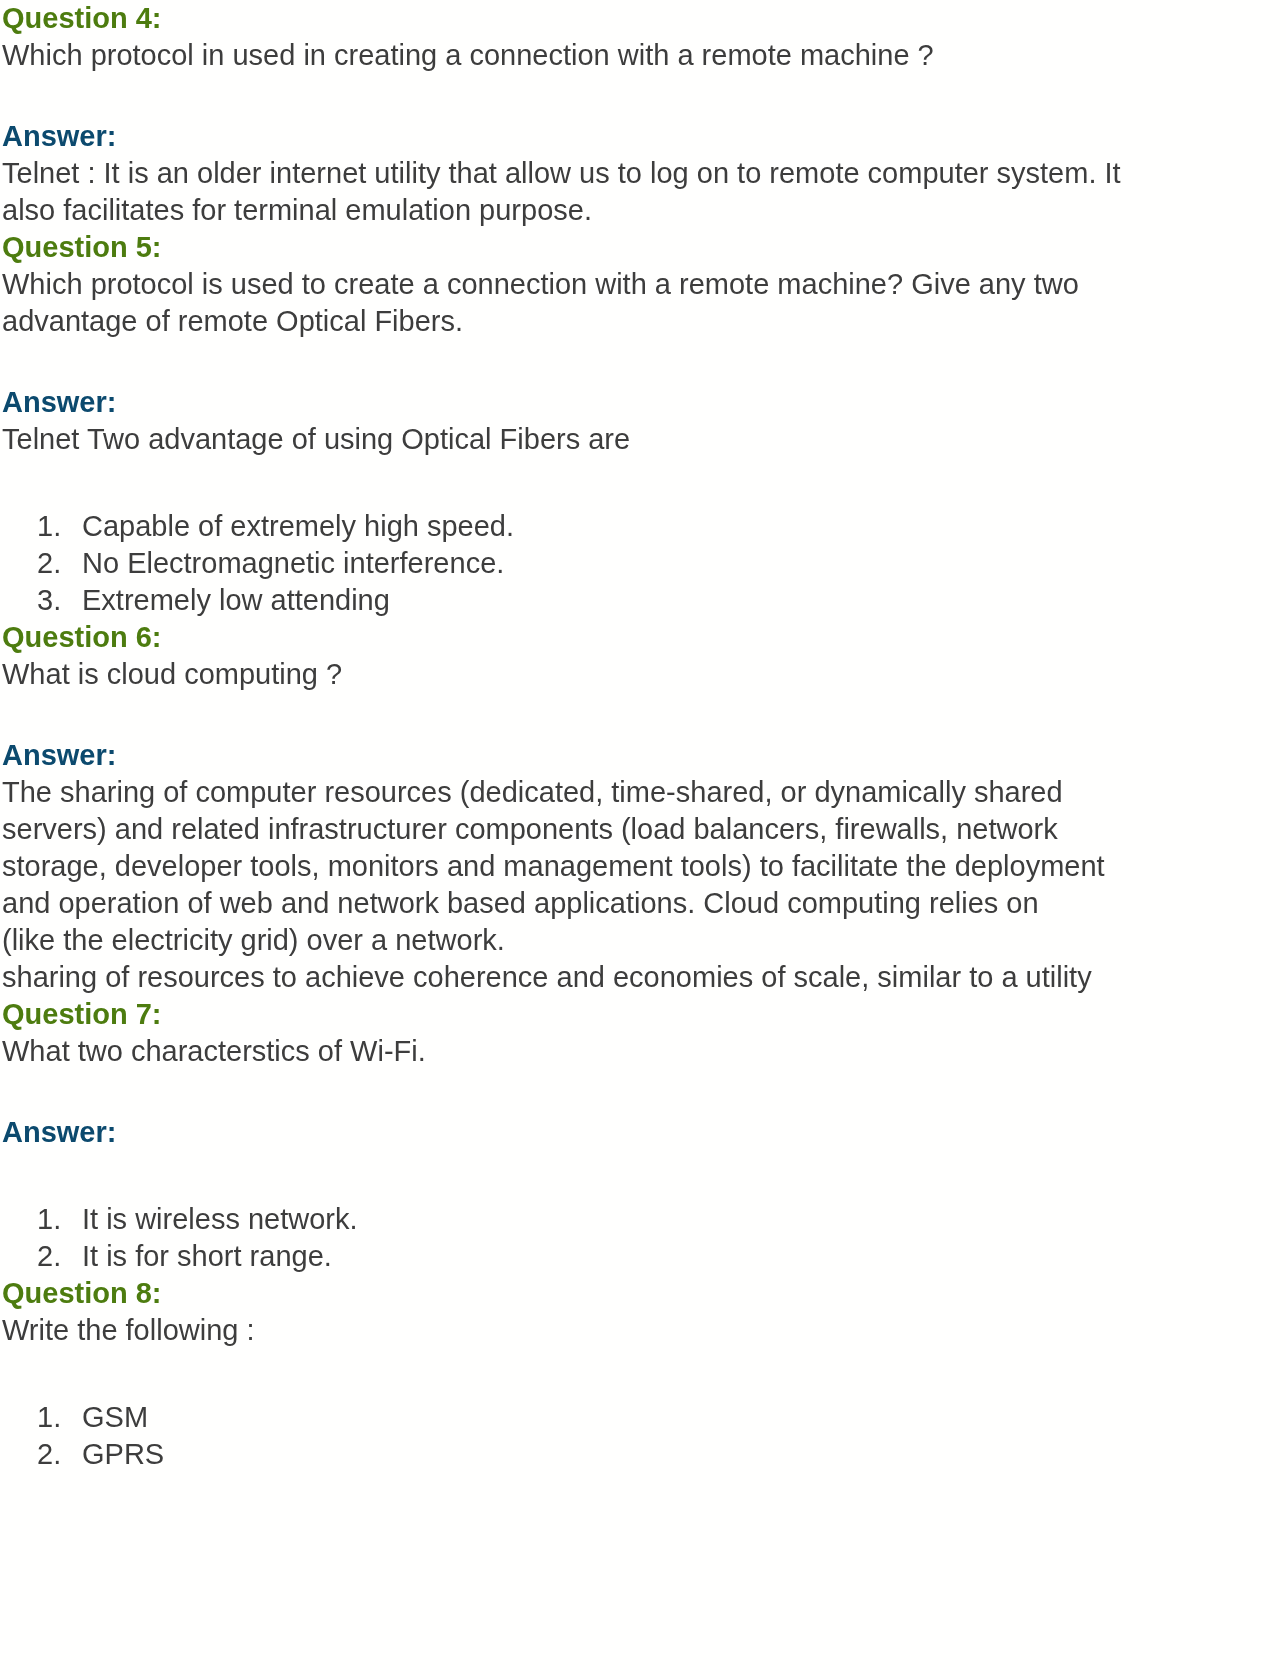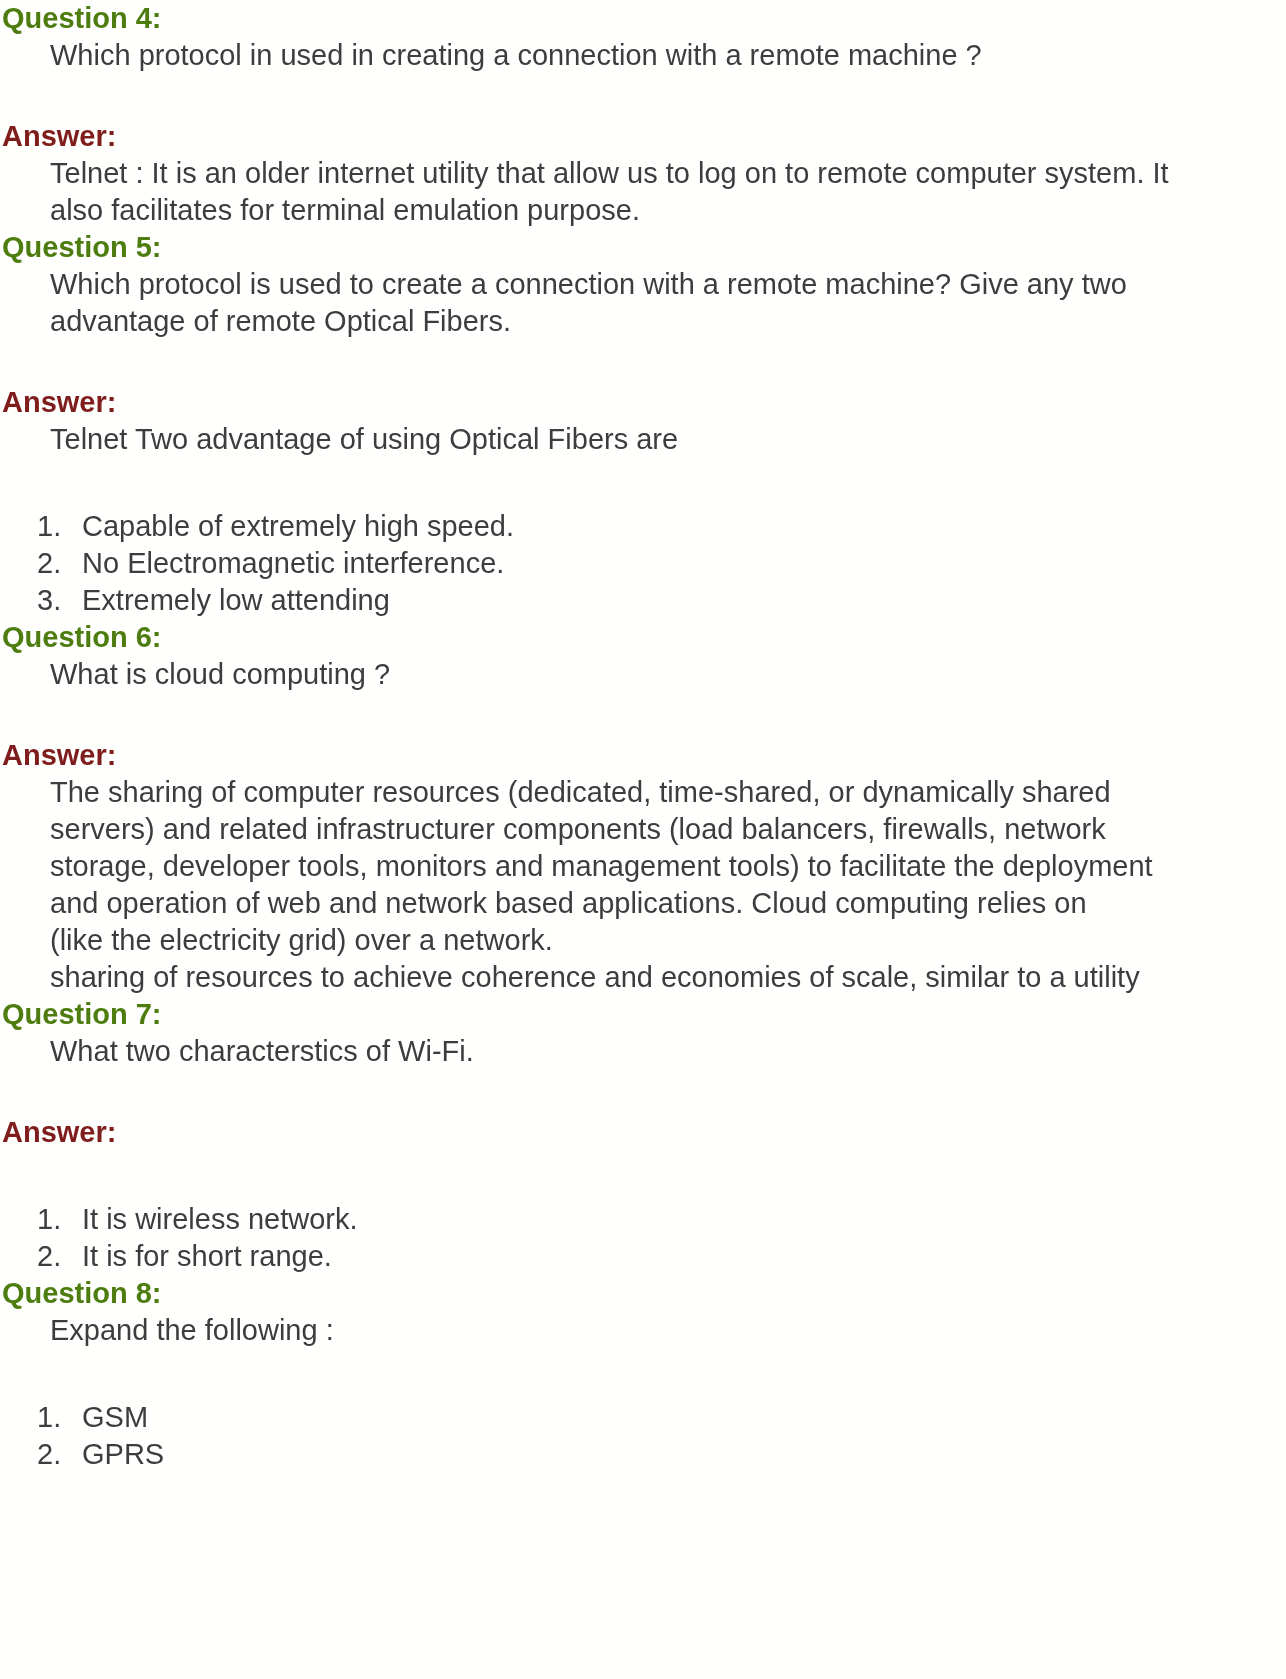--- a/index.html
+++ b/index.html
@@ -10,24 +10,24 @@
     background: #fffffe;
     color: #3d3d3d;
     font-family: "Liberation Sans", sans-serif;
     font-size: 29px;
     line-height: 37px;
     padding-left: 2px;
     box-sizing: border-box;
   }
   .heading { font-weight: 700; }
   .q-heading { color: #4d7c0f; }
-  .a-heading { color: #7f1d1d; }
+  .a-heading { color: #0c4a6e; }
   .mt-q { }
   .mt-a { margin-top: 44px; }
-  .line { white-space: nowrap; margin-left: 48px; }
+  .line { white-space: nowrap; }
   .list { margin-top: 50px; }
   .li { display: flex; white-space: nowrap; }
   .li .num { margin-left: 35px; width: 45px; flex: none; }
 </style>
 </head>
 <body>
 
 <main>
 
   <section>
@@ -95,21 +95,21 @@
       </div>
       <div class="li">
         <span class="num">2.</span>
         <span>It is for short range.</span>
       </div>
     </div>
   </section>
 
   <section>
     <div class="heading q-heading mt-q">Question 8:</div>
-    <div class="line">Expand the following :</div>
+    <div class="line">Write the following :</div>
     <div class="list">
       <div class="li">
         <span class="num">1.</span>
         <span>GSM</span>
       </div>
       <div class="li">
         <span class="num">2.</span>
         <span>GPRS</span>
       </div>
     </div>

